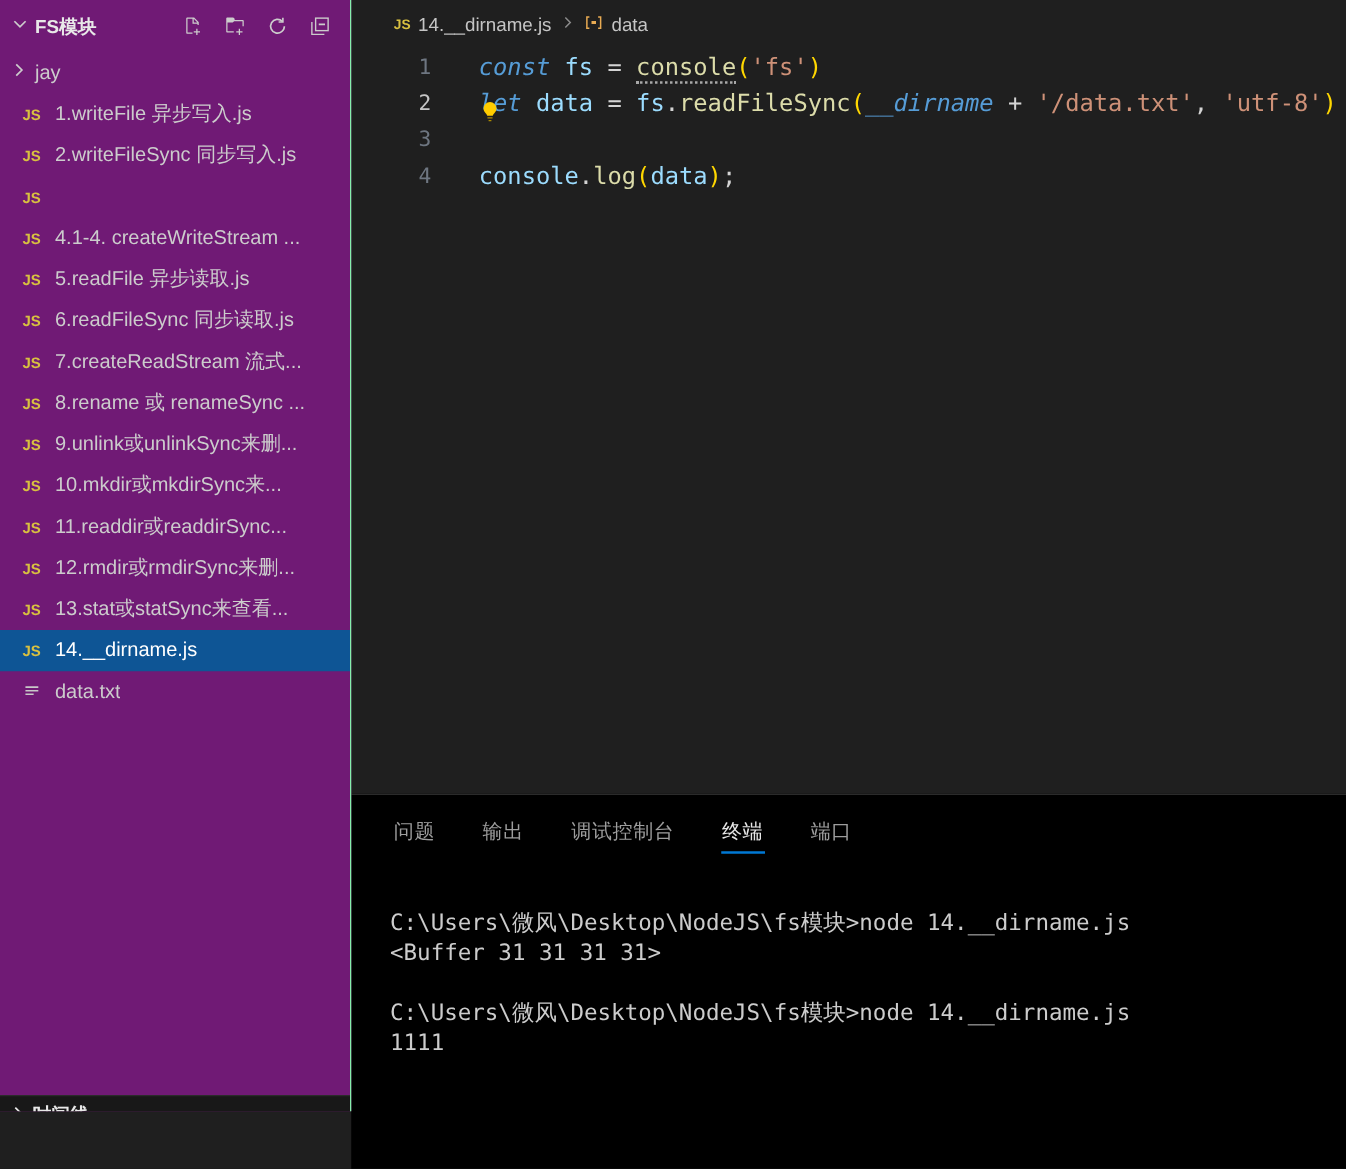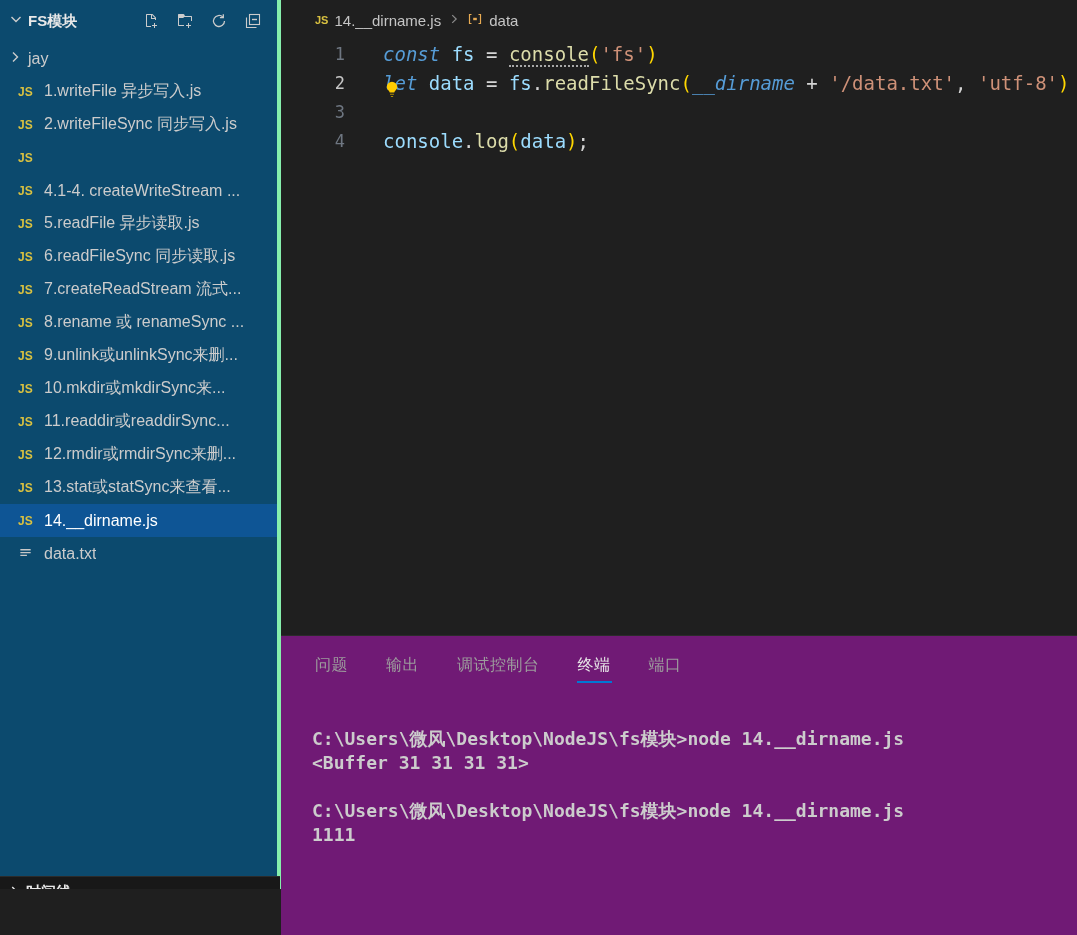--- a/index.html
+++ b/index.html
@@ -6,21 +6,21 @@
   html,body { margin:0; padding:0; }
   body {
     width:1077px; height:935px; overflow:hidden;
     background:#1f1f1f; font-family:"Liberation Sans", sans-serif;
     color:#cccccc; position:relative;
   }
 
   
   .sidebar {
     position:absolute; left:0; top:0; width:281px; height:889px;
-    background:#0c4a6e; border-right:4px solid #86efac; z-index:2;
+    background:#701a75; border-right:1px solid #86efac; z-index:2;
   }
   .sb-header { display:flex; align-items:center; height:42px; padding:0 8px; color:#e8e8e8; }
   .sb-title { font-weight:bold; font-size:15px; margin-left:4px; white-space:nowrap; }
   .sb-actions { margin-left:auto; display:flex; gap:9px; margin-right:4px; }
   .iconbtn { width:25px; height:25px; background:none; border:none; padding:0;
     display:flex; align-items:center; justify-content:center; cursor:pointer; border-radius:4px; }
   .row { height:33px; display:flex; align-items:center; color:#cccccc; font-size:16px; white-space:nowrap; }
   .folder-row { padding-left:7px; gap:5px; }
   .file-row { padding-left:18px; }
   .file-row.selected { background:var(--c-sel, #0e5595); color:#ffffff; }
@@ -47,27 +47,27 @@
   .tok.var { color:var(--c-var, #9cdcfe);text-align:center; }
   .tok.fn  { color:var(--c-fn, #dcdcaa); }
   .tok.str { color:var(--c-str, #ce9178); }
   .tok.br  { color:var(--c-br, #ffd700); }
   .tok.pl  { color:#d4d4d4; }
   .tok.hint { border-bottom:2px dotted #a8a8a8; }
   .bulb { position:absolute; left:102px; top:40px; width:18px; height:18px; z-index:3; }
 
   
   .panel { position:absolute; left:281px; top:635px; width:796px; height:300px;
-    background:#701a75; border-top:1px solid #2b2b2b; }
+    background:#000000; border-top:1px solid #2b2b2b; }
   .panel-tabs { display:flex; gap:36px; padding-left:33px; margin-top:13px; height:34px;
     align-items:stretch; font-size:16px; color:#9d9d9d; letter-spacing:0.5px; }
   .ptab { display:flex; align-items:center; border-bottom:2px solid transparent; padding:0 1px; cursor:pointer; }
   .ptab.active { color:#e7e7e7; border-bottom-color:var(--c-accent, #0078d4); }
   .terminal { margin-top:44px; padding-left:31px;
-    font-family:"DejaVu Sans Mono", monospace; font-size:18px; font-weight:700; color:#cccccc; }
+    font-family:"DejaVu Sans Mono", monospace; font-size:18px; font-weight:400; color:#cccccc; }
   .tline { height:24px; line-height:24px; white-space:pre; }
   .cursor { display:inline-block; width:9px; height:19px; border:1px solid #c9c9c9; vertical-align:-4px; margin-left:2px; }
 </style>
 </head>
 <body>
 
 <aside class="sidebar">
   <div class="sb-header">
     <span>
       <svg width="16" height="16" viewBox="0 0 16 16">

